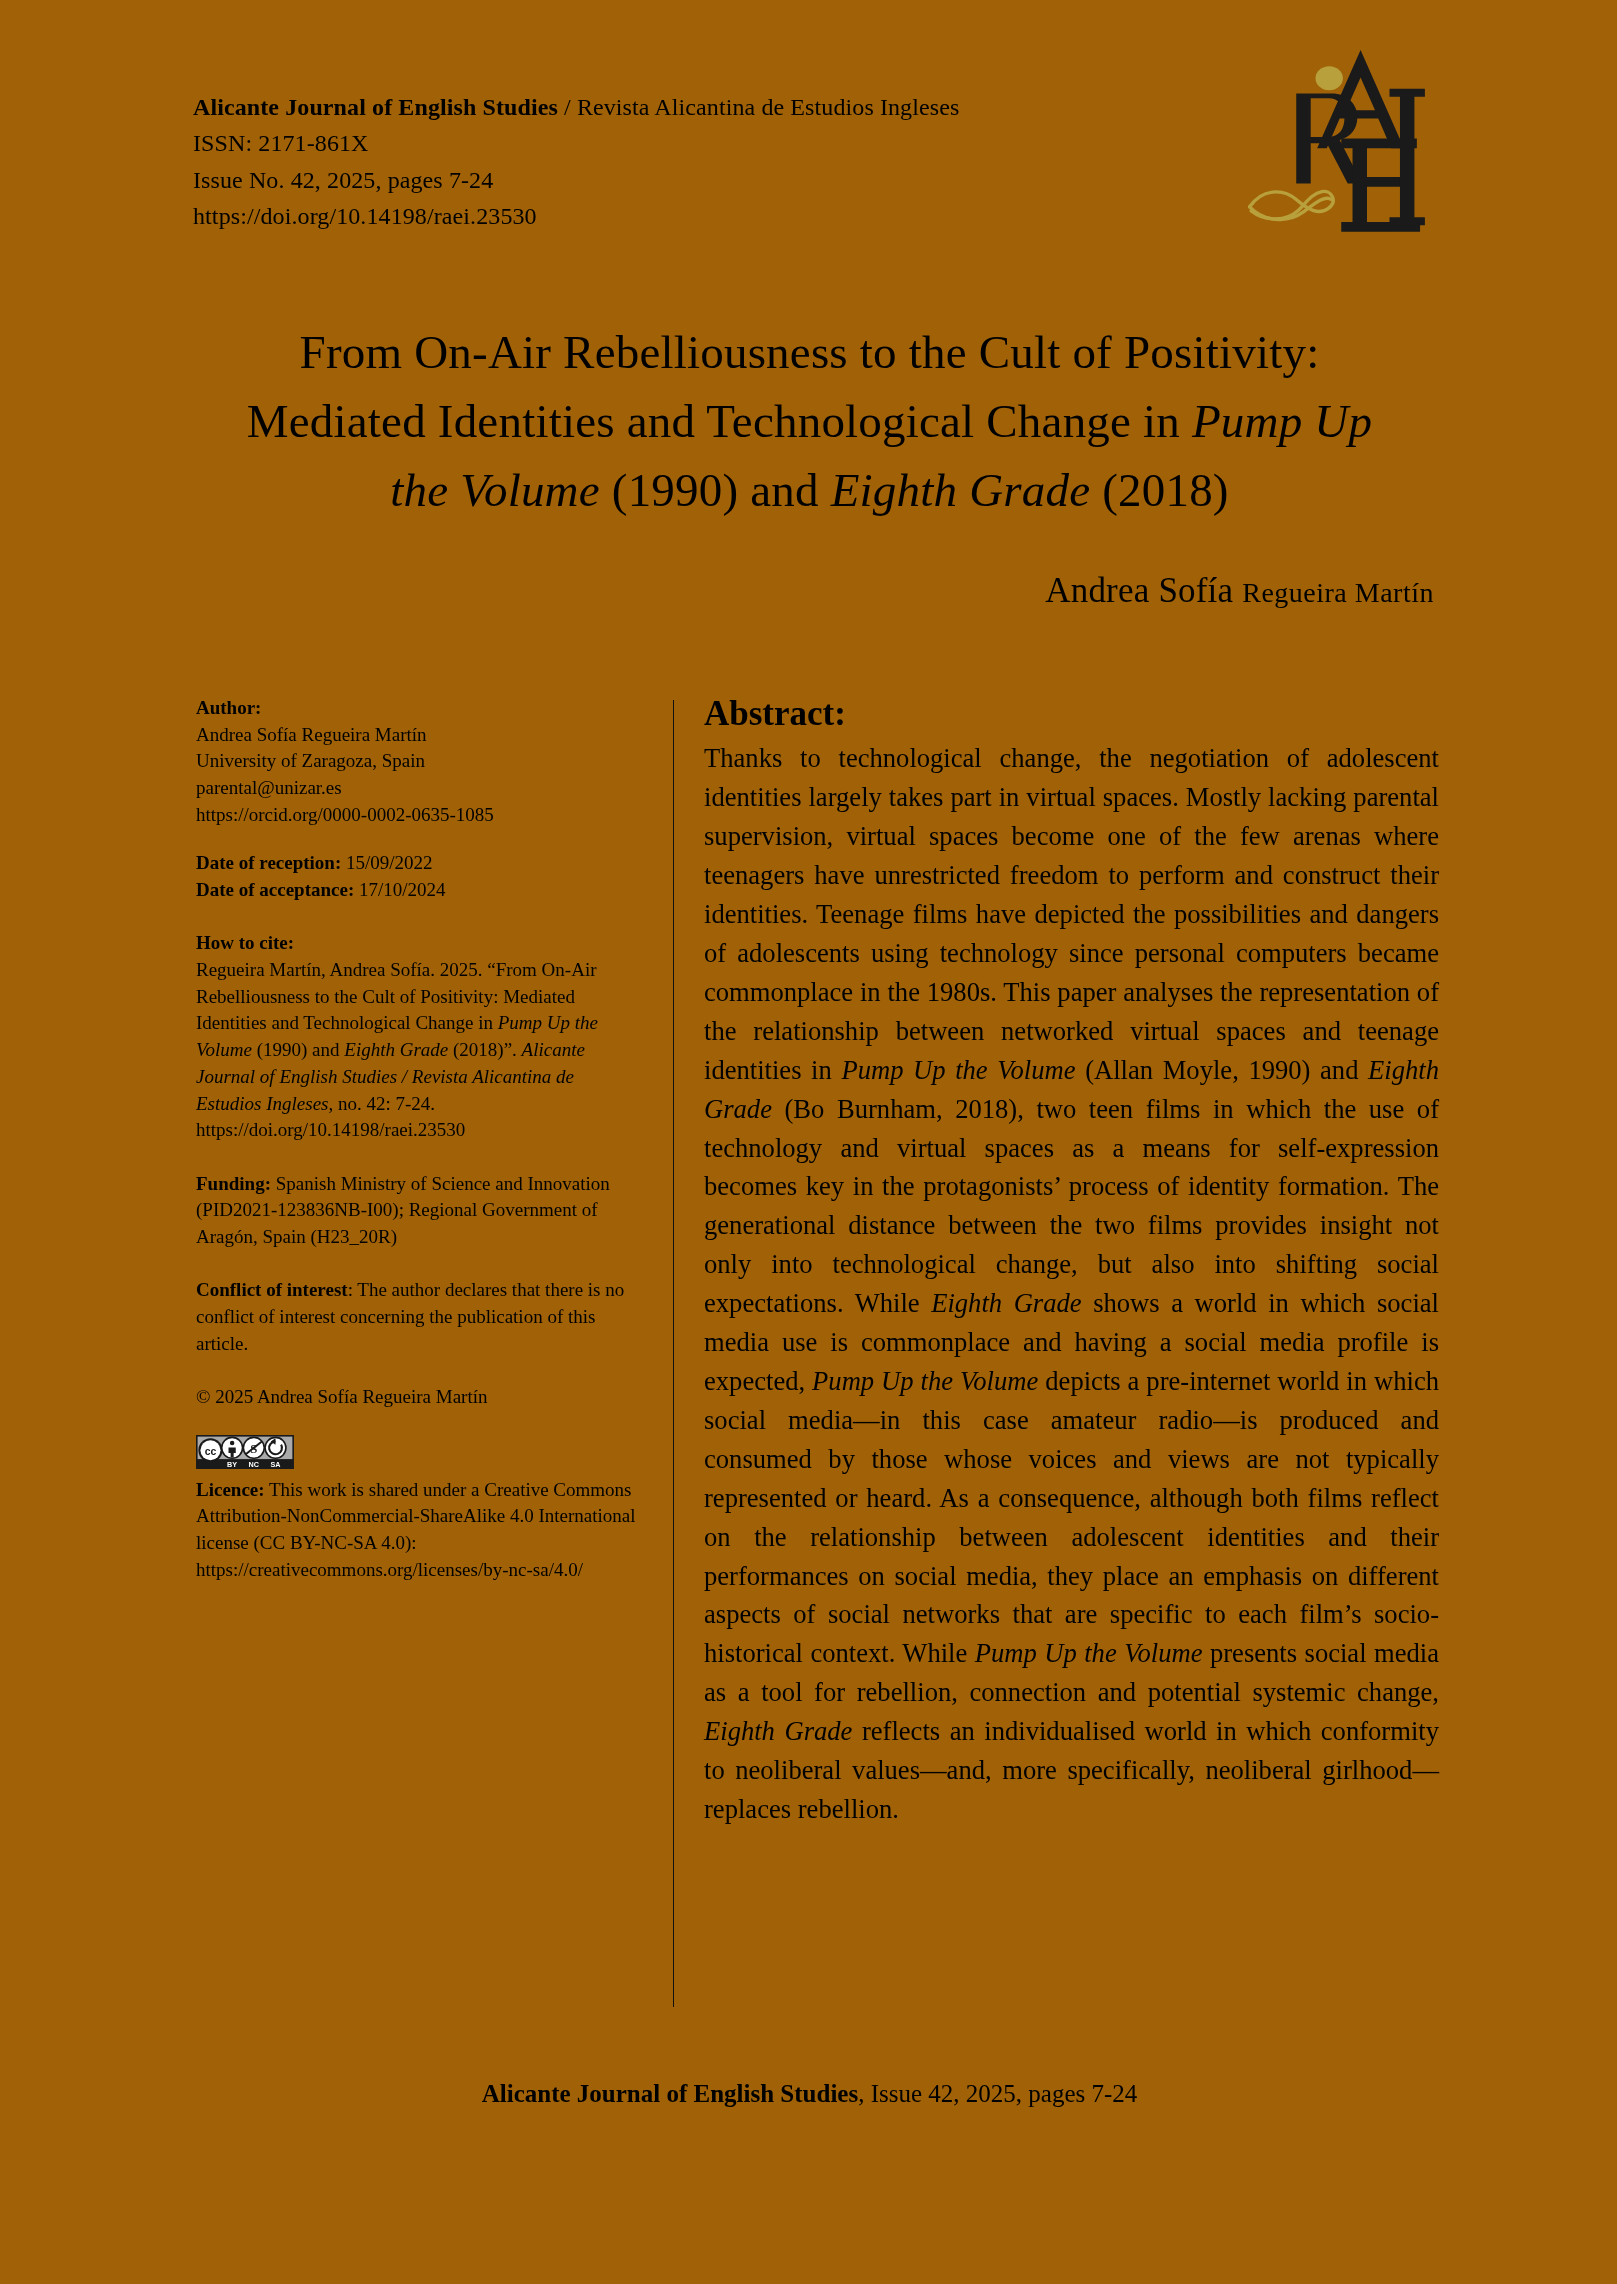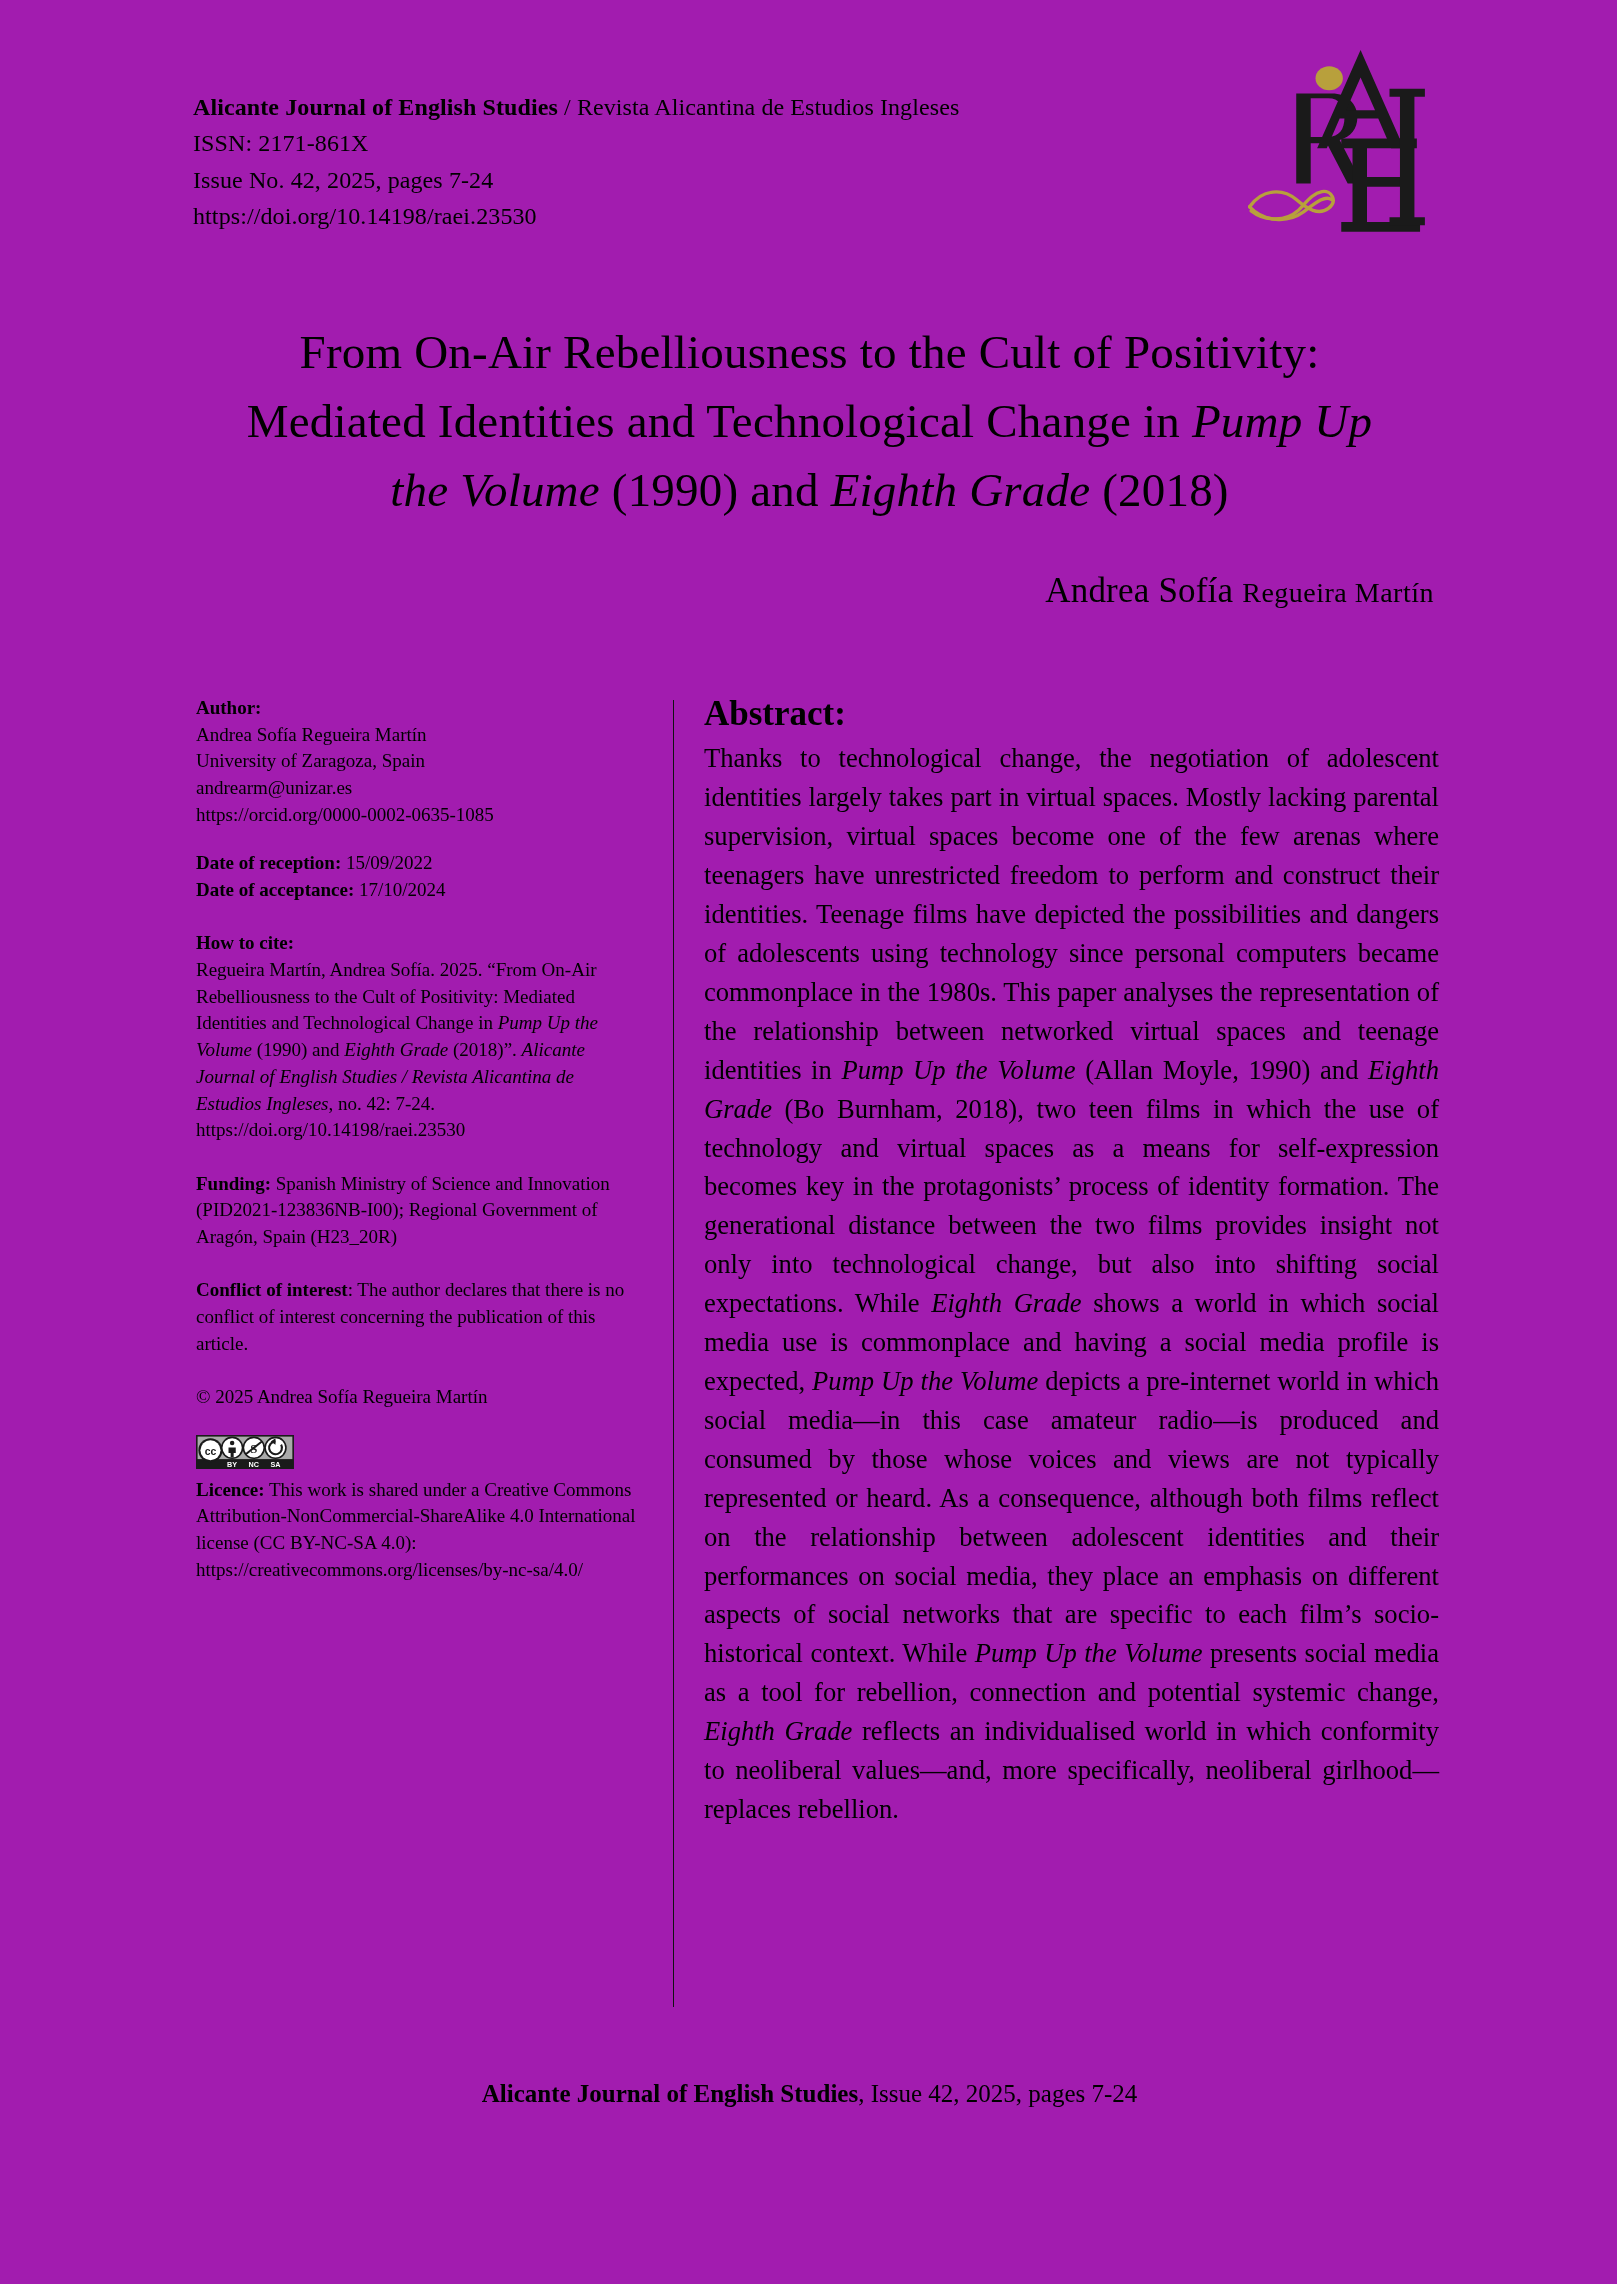--- a/index.html
+++ b/index.html
@@ -8,21 +8,21 @@
     background: #ffffff;
   }
   body {
     font-family: "Liberation Serif", "DejaVu Serif", serif;
     color: #000000;
   }
   .page {
     position: relative;
     width: 1618px;
     height: 2284px;
-    background: #a21caf;
+    background: #a16207;
     box-sizing: border-box;
     overflow: hidden;
   }
 
   
   .masthead {
     position: absolute;
     left: 193px;
     top: 89px;
     width: 1048px;
@@ -187,21 +187,21 @@
   <div class="author-line"><span>Andrea Sofía</span><span>&nbsp;</span><span class="smallcaps">Regueira Martín</span></div>
 
   <div class="vrule"></div>
 
   <div class="meta-col">
 
     <div class="meta-block">
       <div class="bold">Author:</div>
       <div>Andrea Sofía Regueira Martín</div>
       <div>University of Zaragoza, Spain</div>
-      <div>andrearm@unizar.es</div>
+      <div>parental@unizar.es</div>
       <div>https://orcid.org/0000-0002-0635-1085</div>
     </div>
 
     <div class="meta-block meta-gap-lg">
       <div><span class="bold">Date of reception:</span><span> 15/09/2022</span></div>
       <div><span class="bold">Date of acceptance:</span><span> 17/10/2024</span></div>
     </div>
 
     <div class="meta-block meta-gap-lg">
       <div class="bold">How to cite:</div>

